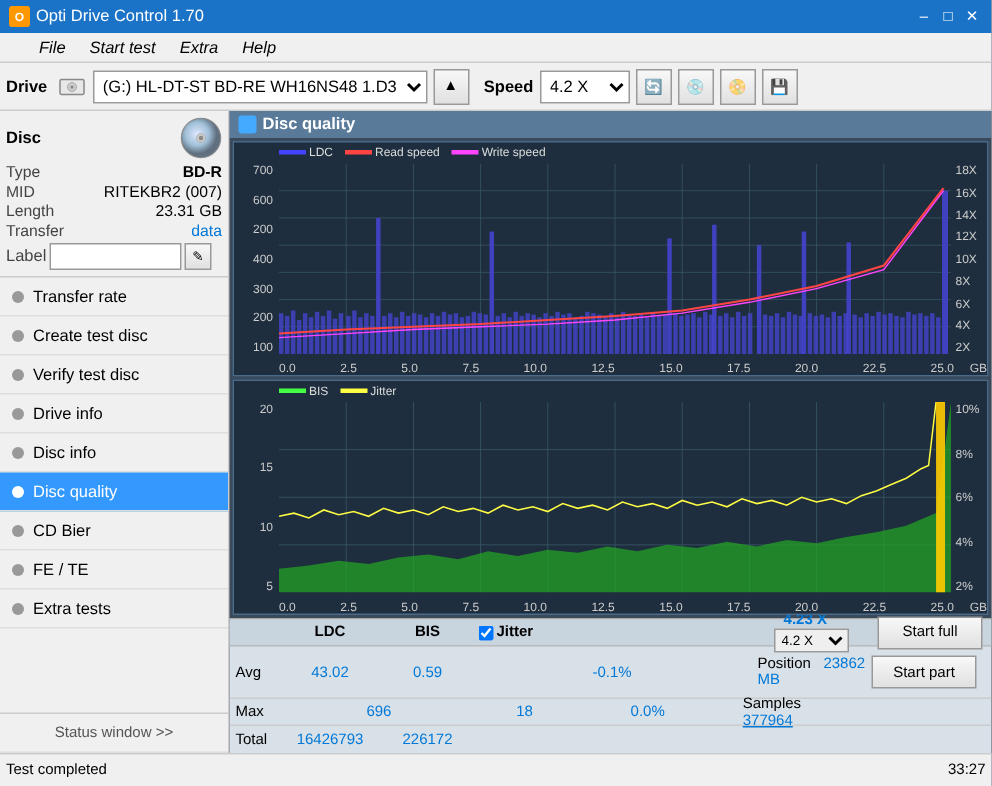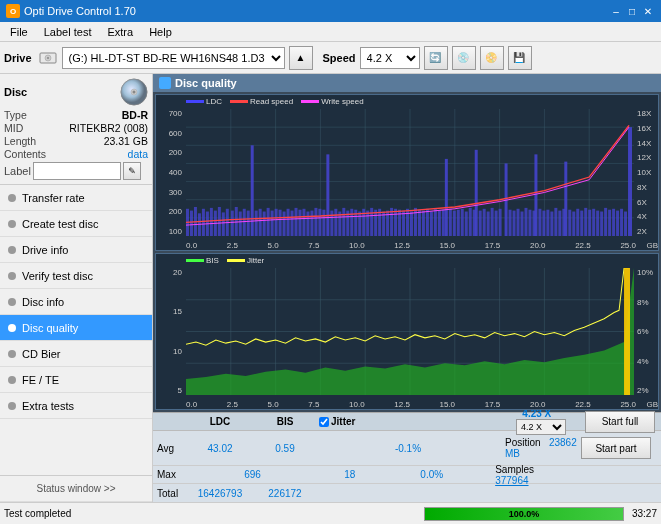--- a/index.html
+++ b/index.html
@@ -6,21 +6,21 @@
     body { font-family: 'Segoe UI', Tahoma, Geneva, sans-serif; font-size: 11px; background: #f0f0f0; width: 661px; height: 524px; overflow: hidden; }
 
     
     .title-bar { background: #1a73c7; color: white; height: 22px; display: flex; align-items: center; justify-content: space-between; padding: 0 6px; font-size: 11px; }
     .title-bar-left { display: flex; align-items: center; gap: 4px; }
     .title-bar-icon { width: 14px; height: 14px; background: #ff9800; border-radius: 2px; display: flex; align-items: center; justify-content: center; font-size: 8px; color: white; font-weight: bold; }
     .title-bar-controls { display: flex; gap: 2px; }
     .title-btn { width: 14px; height: 14px; display: flex; align-items: center; justify-content: center; font-size: 10px; color: white; cursor: pointer; }
 
     
-    .menu-bar { background: #f0f0f0; height: 20px; display: flex; align-items: center; padding: 0 4px; border-bottom: 1px solid #ccc; gap: 4px; }
+    .menu-bar { background: #f0f0f0; height: 20px; display: flex; align-items: center; padding: 0 20px; border-bottom: 1px solid #ccc; gap: 4px; font-style: italic; }
     .menu-item { padding: 2px 6px; font-size: 11px; cursor: pointer; color: #000; }
 
     
     .toolbar { background: #f0f0f0; height: 32px; display: flex; align-items: center; padding: 2px 4px; border-bottom: 1px solid #ccc; gap: 4px; }
     .toolbar-label { font-size: 11px; font-weight: bold; color: #000; margin-right: 2px; }
     .drive-select { height: 22px; font-size: 11px; border: 1px solid #999; background: white; padding: 0 2px; min-width: 200px; }
     .toolbar-btn { height: 24px; min-width: 24px; border: 1px solid #999; background: linear-gradient(to bottom, #f8f8f8, #e0e0e0); cursor: pointer; font-size: 10px; display: flex; align-items: center; justify-content: center; padding: 0 3px; }
     .speed-label { font-size: 11px; font-weight: bold; margin-left: 6px; }
     .speed-select { height: 22px; font-size: 11px; border: 1px solid #999; background: white; padding: 0 2px; width: 60px; }
 
@@ -71,21 +71,21 @@
   </div>
   <div class="title-bar-controls">
     <div class="title-btn">–</div>
     <div class="title-btn">□</div>
     <div class="title-btn close">✕</div>
   </div>
 </div>
 
 <div class="menu-bar">
   <span class="menu-item">File</span>
-  <span class="menu-item">Label test</span>
+  <span class="menu-item">Start test</span>
   <span class="menu-item">Extra</span>
   <span class="menu-item">Help</span>
 </div>
 
 <div class="toolbar">
   <span class="toolbar-label">Drive</span>
 
   <div style="width:20px;height:20px;display:flex;align-items:center;justify-content:center;">
     <svg width="18" height="18" viewBox="0 0 18 18">
         <rect x="1" y="4" width="16" height="10" rx="1" fill="#e8e8e8" stroke="#888" stroke-width="1"></rect>
@@ -129,53 +129,53 @@
           <circle cx="14" cy="14" r="3" fill="#ccc" stroke="#aaa" stroke-width="0.5"></circle>
           <circle cx="14" cy="14" r="1.5" fill="#888"></circle>
         </svg>
       </div>
       <div class="disc-row">
         <span class="disc-key">Type</span>
         <span class="disc-val disc-val-bold">BD-R</span>
       </div>
       <div class="disc-row">
         <span class="disc-key">MID</span>
-        <span class="disc-val">RITEKBR2 (008)</span>
+        <span class="disc-val">RITEKBR2 (007)</span>
       </div>
       <div class="disc-row">
         <span class="disc-key">Length</span>
         <span class="disc-val">23.31 GB</span>
       </div>
       <div class="disc-row">
-        <span class="disc-key">Contents</span>
+        <span class="disc-key">Transfer</span>
         <span class="disc-val disc-val-blue">data</span>
       </div>
       <div class="label-row">
         <span class="disc-key">Label</span>
         <input class="label-input" type="text" value="" style="">
         <button class="label-btn">✎</button>
       </div>
     </div>
 
     <div>
       <div class="nav-item">
         <span class="nav-dot"></span>
         <span>Transfer rate</span>
       </div>
       <div class="nav-item">
         <span class="nav-dot"></span>
         <span>Create test disc</span>
       </div>
       <div class="nav-item">
         <span class="nav-dot"></span>
+        <span>Verify test disc</span>
+      </div>
+      <div class="nav-item">
+        <span class="nav-dot"></span>
         <span>Drive info</span>
-      </div>
-      <div class="nav-item">
-        <span class="nav-dot"></span>
-        <span>Verify test disc</span>
       </div>
       <div class="nav-item">
         <span class="nav-dot"></span>
         <span>Disc info</span>
       </div>
       <div class="nav-item active">
         <span class="nav-dot"></span>
         <span>Disc quality</span>
       </div>
       <div class="nav-item">
@@ -533,18 +533,14 @@
         <div style="width:80px;"></div>
         <div style="width:80px;"></div>
       </div>
     </div>
 
   </div>
 </div>
 
 <div class="status-bar">
   <span class="status-text">Test completed</span>
-  <div class="progress-container">
-    <div class="progress-fill" id="progressFill" style="width: 100%;"></div>
-    <div class="progress-text">100.0%</div>
-  </div>
   <span class="status-time">33:27</span>
 </div>
 
 </body></html>

